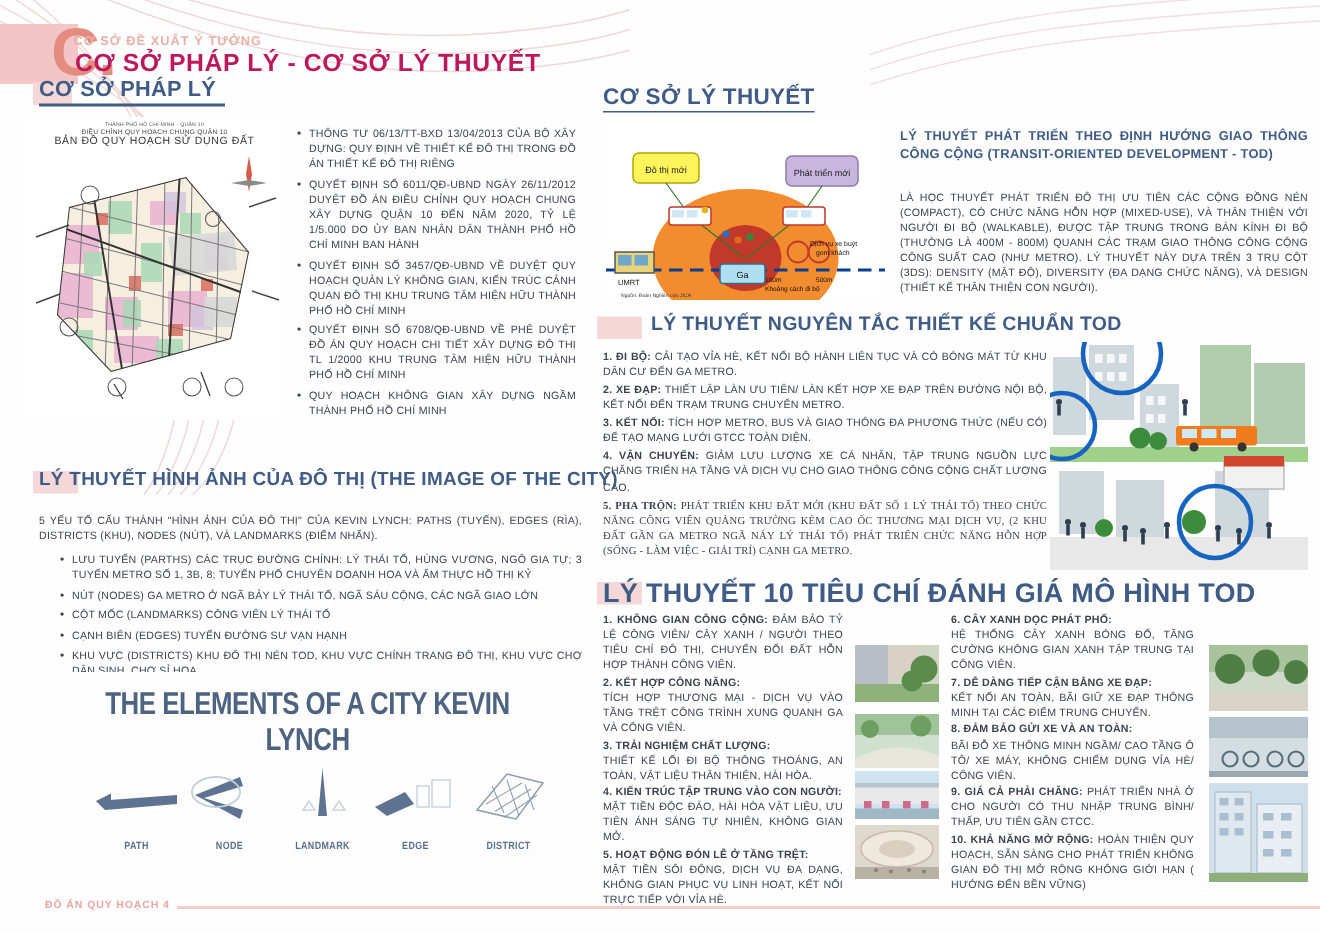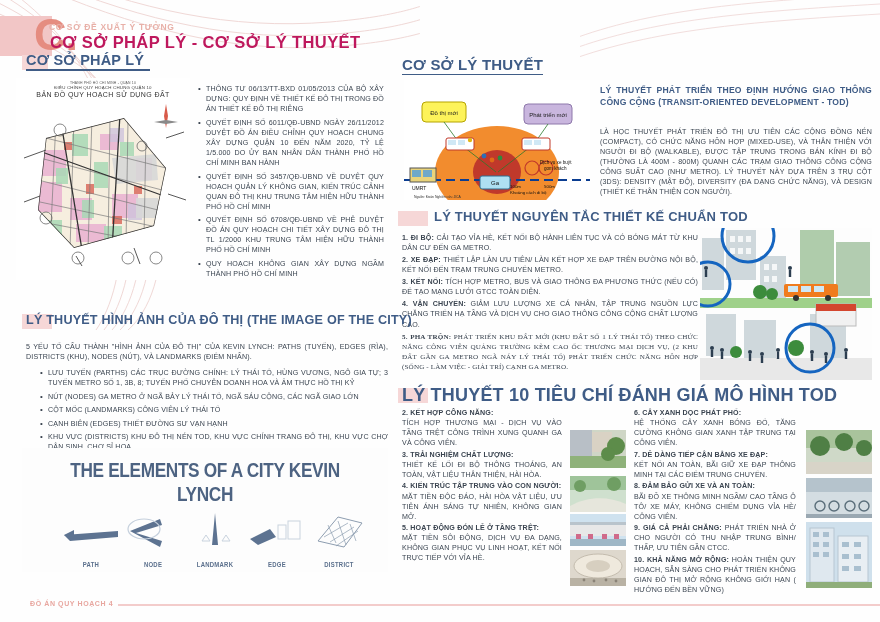--- a/index.html
+++ b/index.html
@@ -233,39 +233,39 @@
           <circle cx="126" cy="48" r="5"></circle>
       </g>
       <g>
         <path d="M148,18 L150,30 L152,18 L150,6 Z" fill="#d85b4a"></path>
         <path d="M138,24 L150,26 L162,24 L150,22 Z" fill="#8a8a8a"></path>
       </g>
     </svg>
   </div>
 
   <ul class="bul body-txt" style="left:198px; top:84px; width:186px;">
-    <li>THÔNG TƯ 06/13/TT-BXD 01/05/2013 CỦA BỘ XÂY DỰNG: QUY ĐỊNH VỀ THIẾT KẾ ĐÔ THỊ TRONG ĐỒ ÁN THIẾT KẾ ĐÔ THỊ RIÊNG</li>
+    <li>THÔNG TƯ 06/13/TT-BXD 13/04/2013 CỦA BỘ XÂY DỰNG: QUY ĐỊNH VỀ THIẾT KẾ ĐÔ THỊ TRONG ĐỒ ÁN THIẾT KẾ ĐÔ THỊ RIÊNG</li>
     <li>QUYẾT ĐỊNH SỐ 6011/QĐ-UBND NGÀY 26/11/2012 DUYỆT ĐỒ ÁN ĐIỀU CHỈNH QUY HOẠCH CHUNG XÂY DỰNG QUẬN 10 ĐẾN NĂM 2020, TỶ LỆ 1/5.000 DO ỦY BAN NHÂN DÂN THÀNH PHỐ HỒ CHÍ MINH BAN HÀNH</li>
     <li>QUYẾT ĐỊNH SỐ 3457/QĐ-UBND VỀ DUYỆT QUY HOẠCH QUẢN LÝ KHÔNG GIAN, KIẾN TRÚC CẢNH QUAN ĐÔ THỊ KHU TRUNG TÂM HIỆN HỮU THÀNH PHỐ HỒ CHÍ MINH</li>
     <li>QUYẾT ĐỊNH SỐ 6708/QĐ-UBND VỀ PHÊ DUYỆT ĐỒ ÁN QUY HOẠCH CHI TIẾT XÂY DỰNG ĐÔ THỊ TL 1/2000 KHU TRUNG TÂM HIỆN HỮU THÀNH PHỐ HỒ CHÍ MINH</li>
     <li>QUY HOẠCH KHÔNG GIAN XÂY DỰNG NGẦM THÀNH PHỐ HỒ CHÍ MINH</li>
   </ul>
 
   <div class="hl-bg" style="left:22px; top:314px; width:30px; height:15px;"></div>
   <div class="sec-title hl" style="left:26px; top:311px; border-bottom:none;">
     <span style="font-size:12.6px;">LÝ THUYẾT HÌNH ẢNH CỦA ĐÔ THỊ (THE IMAGE OF THE CITY)</span>
   </div>
 
   <div class="body-txt" style="left:26px; top:342px; width:362px;">5 YẾU TỐ CẤU THÀNH "HÌNH ẢNH CỦA ĐÔ THỊ" CỦA KEVIN LYNCH: PATHS (TUYẾN), EDGES (RÌA), DISTRICTS (KHU), NODES (NÚT), VÀ LANDMARKS (ĐIỂM NHẤN).</div>
 
   <ul class="bul body-txt" style="left:40px; top:368px; width:348px;">
     <li>LƯU TUYẾN (PARTHS) CÁC TRỤC ĐƯỜNG CHÍNH: LÝ THÁI TỔ, HÙNG VƯƠNG, NGÔ GIA TỰ; 3 TUYẾN METRO SỐ 1, 3B, 8; TUYẾN PHỐ CHUYÊN DOANH HOA VÀ ẨM THỰC HỒ THỊ KỶ</li>
     <li>NÚT (NODES) GA METRO Ở NGÃ BẢY LÝ THÁI TỔ, NGÃ SÁU CỘNG, CÁC NGÃ GIAO LỚN</li>
     <li>CỘT MỐC (LANDMARKS) CÔNG VIÊN LÝ THÁI TỔ</li>
-    <li>CẠNH BIÊN (EDGES) THIẾT ĐƯỜNG SƯ VẠN HẠNH</li>
+    <li>CẠNH BIÊN (EDGES) TUYẾN ĐƯỜNG SƯ VẠN HẠNH</li>
     <li>KHU VỰC (DISTRICTS) KHU ĐÔ THỊ NÉN TOD, KHU VỰC CHÍNH TRANG ĐÔ THỊ, KHU VỰC CHỢ DÂN SINH, CHỢ SỈ HOA.</li>
   </ul>
 
   <div class="lynch-box">
     <div class="lynch-title">THE ELEMENTS OF A CITY KEVIN LYNCH</div>
     <div class="lynch-icons">
       <div class="lynch-cell">
         <svg width="62" height="40" viewBox="0 0 62 40">
           <polygon points="4,24 58,20 58,26 10,30" fill="#5d7391"></polygon>
           <polygon points="4,24 14,19 14,29" fill="#5d7391"></polygon>
@@ -467,20 +467,21 @@
       <circle cx="110" cy="120" r="24" fill="none" stroke="#1565c0" stroke-width="3"></circle>
     </svg>
   </div>
 
   <div class="hl-bg" style="left:398px; top:388px; width:30px; height:15px;"></div>
   <div class="sec-title hl" style="left:402px; top:385px; border-bottom:none;">
     <span style="font-size:18px;">LÝ THUYẾT 10 TIÊU CHÍ ĐÁNH GIÁ MÔ HÌNH TOD</span>
   </div>
 
   <div style="position:absolute;left:402px;top:408px;width:160px;">
+    <p class="body-txt" style="position:relative;width:160px;margin-bottom:1.5px;"><b>1.</b> <b>KHÔNG GIAN CÔNG CỘNG:</b><span> ĐẢM BẢO TỶ LỆ CÔNG VIÊN/ CÂY XANH / NGƯỜI THEO TIÊU CHÍ ĐÔ THỊ, CHUYỂN ĐỔI ĐẤT HỖN HỢP THÀNH CÔNG VIÊN.</span></p>
     <p class="body-txt" style="position:relative;width:160px;"><b>2.</b> <b>KẾT HỢP CÔNG NĂNG:</b></p>
     <p class="body-txt" style="position:relative;width:160px;margin-bottom:1.5px;"><span>TÍCH HỢP THƯƠNG MẠI - DỊCH VỤ VÀO TẦNG TRỆT CÔNG TRÌNH  XUNG QUANH GA VÀ CÔNG VIÊN.</span></p>
     <p class="body-txt" style="position:relative;width:160px;"><b>3.</b> <b>TRẢI NGHIỆM CHẤT LƯỢNG:</b></p>
     <p class="body-txt" style="position:relative;width:160px;margin-bottom:1.5px;"><span>THIẾT KẾ LỐI ĐI BỘ THÔNG THOÁNG, AN TOÀN, VẬT LIỆU THÂN THIỆN, HÀI HÒA.</span></p>
     <p class="body-txt" style="position:relative;width:160px;"><b>4.</b> <b>KIẾN TRÚC TẬP TRUNG VÀO CON NGƯỜI:</b></p>
     <p class="body-txt" style="position:relative;width:160px;margin-bottom:1.5px;"><span>MẶT TIỀN ĐỘC ĐÁO, HÀI HÒA VẬT LIỆU, ƯU TIÊN ÁNH SÁNG TỰ NHIÊN, KHÔNG GIAN MỞ.</span></p>
     <p class="body-txt" style="position:relative;width:160px;"><b>5.</b> <b>HOẠT ĐỘNG ĐÓN LỄ Ở TẦNG TRỆT:</b></p>
     <p class="body-txt" style="position:relative;width:160px;"><span>MẶT TIỀN SÔI ĐỘNG, DỊCH VỤ ĐA DẠNG, KHÔNG GIAN PHỤC VỤ LINH HOẠT, KẾT NỐI TRỰC TIẾP VỚI VỈA HÈ.</span></p>
   </div>
 

